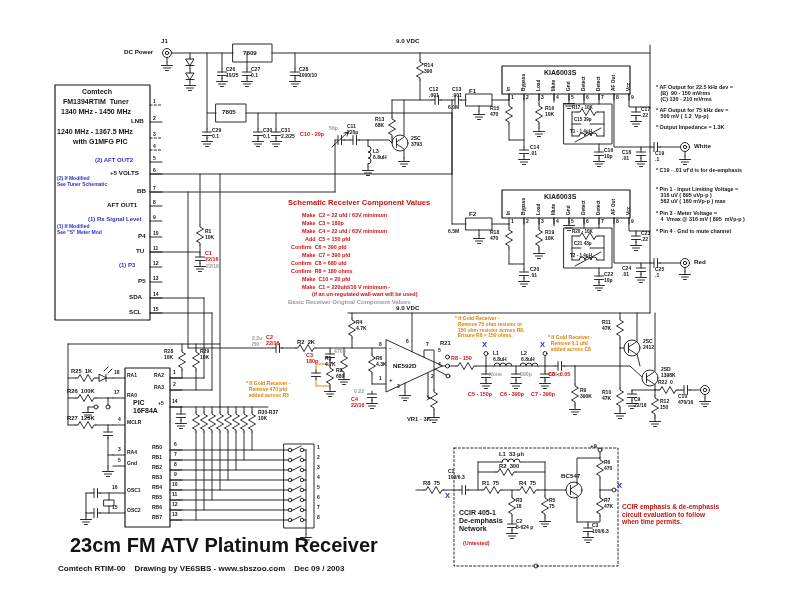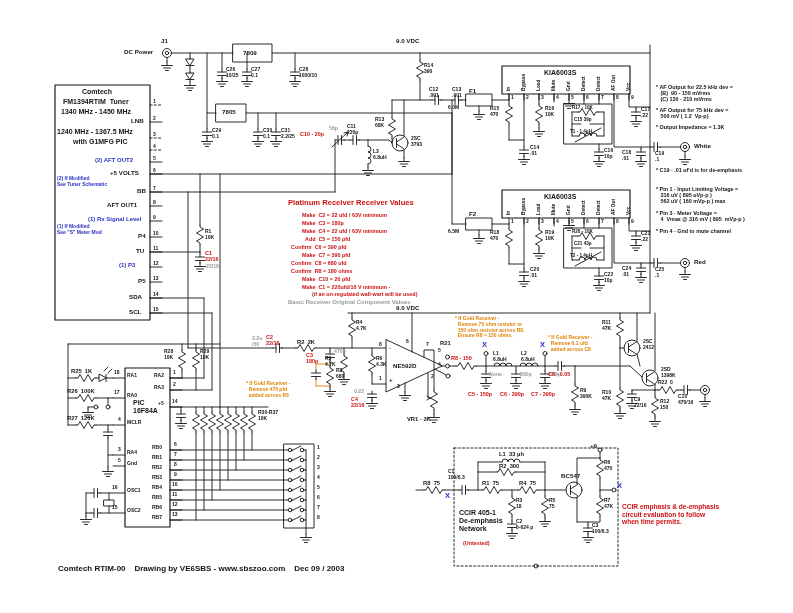--- a/index.html
+++ b/index.html
@@ -525,21 +525,21 @@
       <span class="lbl a" style="left: 656px; top: 107px;">* AF Output for 75 kHz dev =
    500 mV ( 1.2  Vp-p)</span>
       <span class="lbl a" style="left: 656px; top: 124px;">* Output Impedance = 1.3K</span>
       <span class="lbl a" style="left: 656px; top: 167px;">* C19 - .01 uf'd is for de-emphasis</span>
       <span class="lbl a" style="left: 656px; top: 186px;">* Pin 1 - Input Limiting Voltage =
    316 uV ( 895 uVp-p )
    562 uV ( 160 mVp-p ) max</span>
       <span class="lbl a" style="left: 656px; top: 210px;">* Pin 3 - Meter Voltage =
    4  Vmax @ 316 mV ( 895  mVp-p )</span>
       <span class="lbl a" style="left: 656px; top: 228px;">* Pin 4 - Gnd to mute channel</span>
-      <span class="lbl rt" style="left: 288px; top: 199px;">Platinum Receiver Receiver Values</span>
+      <span class="lbl rt" style="left: 288px; top: 199px;">Schematic Receiver Component Values</span>
       <span class="lbl r" style="left: 302px; top: 212px;">Make  C2 = 22 ufd / 63V minimum</span>
       <span class="lbl r" style="left: 302px; top: 220px;">Make  C3 = 180p</span>
       <span class="lbl r" style="left: 302px; top: 228px;">Make  C4 = 22 ufd / 63V minimum</span>
       <span class="lbl r" style="left: 305px; top: 236px;">Add  C5 = 150 pfd</span>
       <span class="lbl r" style="left: 291px; top: 244px;">Confirm  C6 = 390 pfd</span>
       <span class="lbl r" style="left: 302px; top: 252px;">Make  C7 = 390 pfd</span>
       <span class="lbl r" style="left: 291px; top: 260px;">Confirm  C8 = 680 ufd</span>
       <span class="lbl r" style="left: 291px; top: 268px;">Confirm  R8 = 180 ohms</span>
       <span class="lbl r" style="left: 302px; top: 276px;">Make  C10 = 20 pfd</span>
       <span class="lbl r" style="left: 302px; top: 284px;">Make  C1 = 220ufd/16 V minimum -</span>
@@ -698,14 +698,15 @@
 10K</span>
       <span class="lbl p" style="left: 317px; top: 445px;">1</span>
       <span class="lbl p" style="left: 317px; top: 455px;">2</span>
       <span class="lbl p" style="left: 317px; top: 465px;">3</span>
       <span class="lbl p" style="left: 317px; top: 475px;">4</span>
       <span class="lbl p" style="left: 317px; top: 485px;">5</span>
       <span class="lbl p" style="left: 317px; top: 495px;">6</span>
       <span class="lbl p" style="left: 317px; top: 505px;">7</span>
       <span class="lbl p" style="left: 317px; top: 515px;">8</span>
     </div>
+<div class="lbl t1" style="left:70px;top:534px">23cm FM ATV Platinum Receiver</div>
 <div class="lbl t2" style="left:58px;top:564px">Comtech RTIM-00    Drawing by VE6SBS - www.sbszoo.com    Dec 09 / 2003</div>
 </div>
 
 </body></html>

